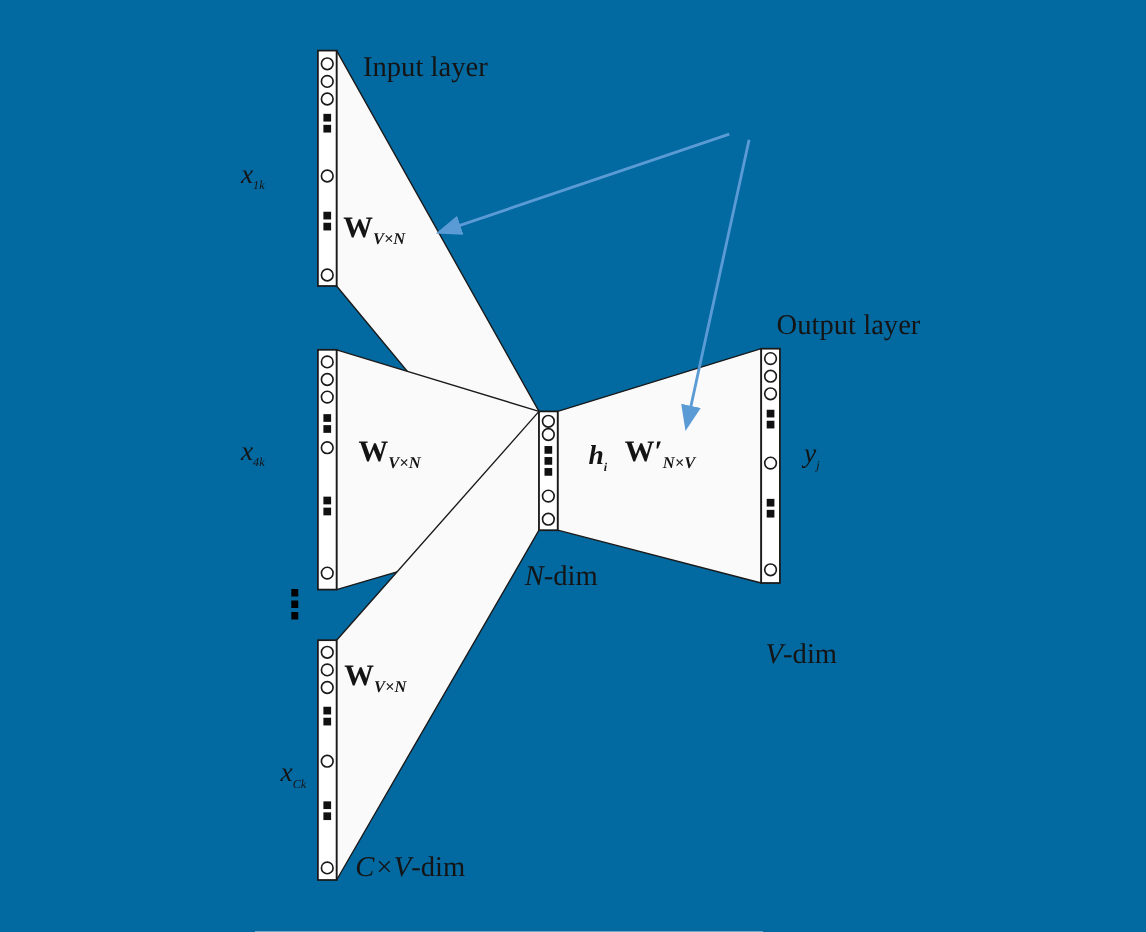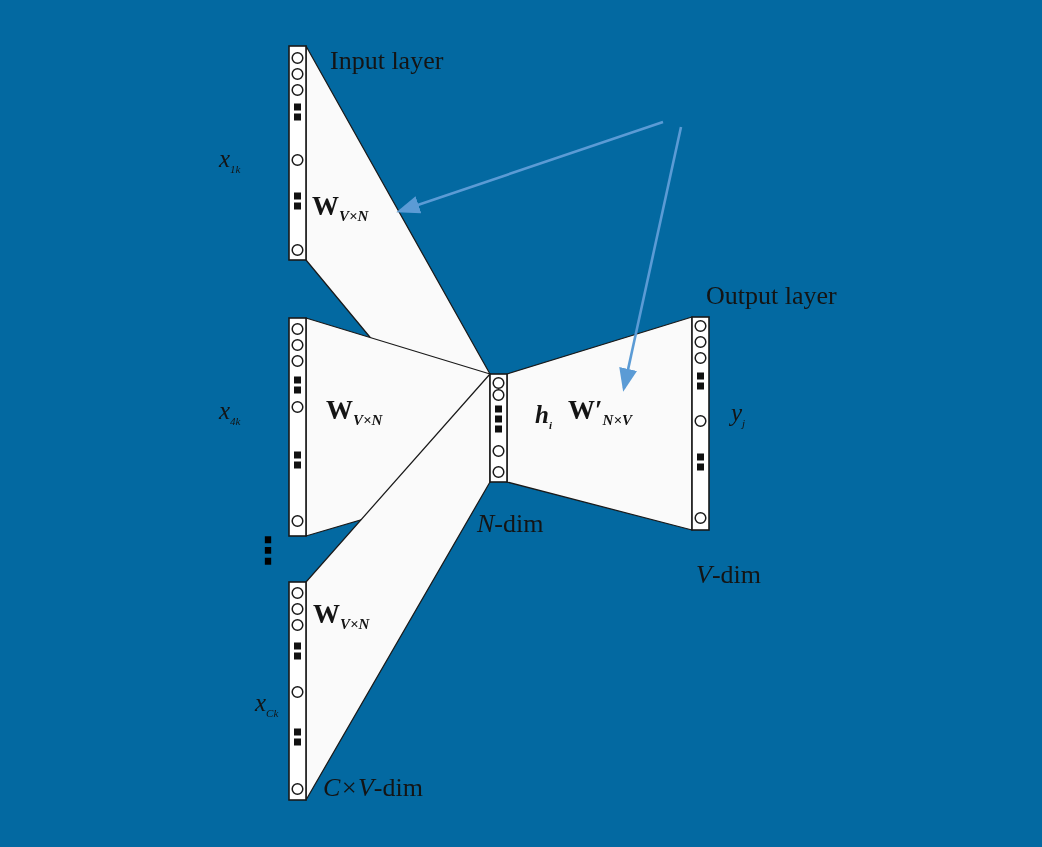--- a/index.html
+++ b/index.html
@@ -157,21 +157,21 @@
   <div class="math bold" style="left:511px; top:401px;margin-left:24px;">
     <span>h</span><sub>i</sub>
   </div>
   <div class="math" style="left:731px; top:399px;">
     <span>y</span><sub>j</sub>
   </div>
 
   <div class="lbl dim" style="left:477px; top:509px;">
     <span class="var">N</span><span>-dim</span>
   </div>
-  <div class="lbl dim" style="left:696px; top:560px;">
+  <div class="lbl dim" style="left:696px; top:580px;">
     <span class="var">V</span><span>-dim</span>
   </div>
   <div class="lbl dim" style="left:323px; top:773px;">
     <span class="var">C×V</span><span>-dim</span>
   </div>
 
   <div class="dots-v" style="left:250px; top:533px;">
     <span>⋮</span>
   </div>
 

